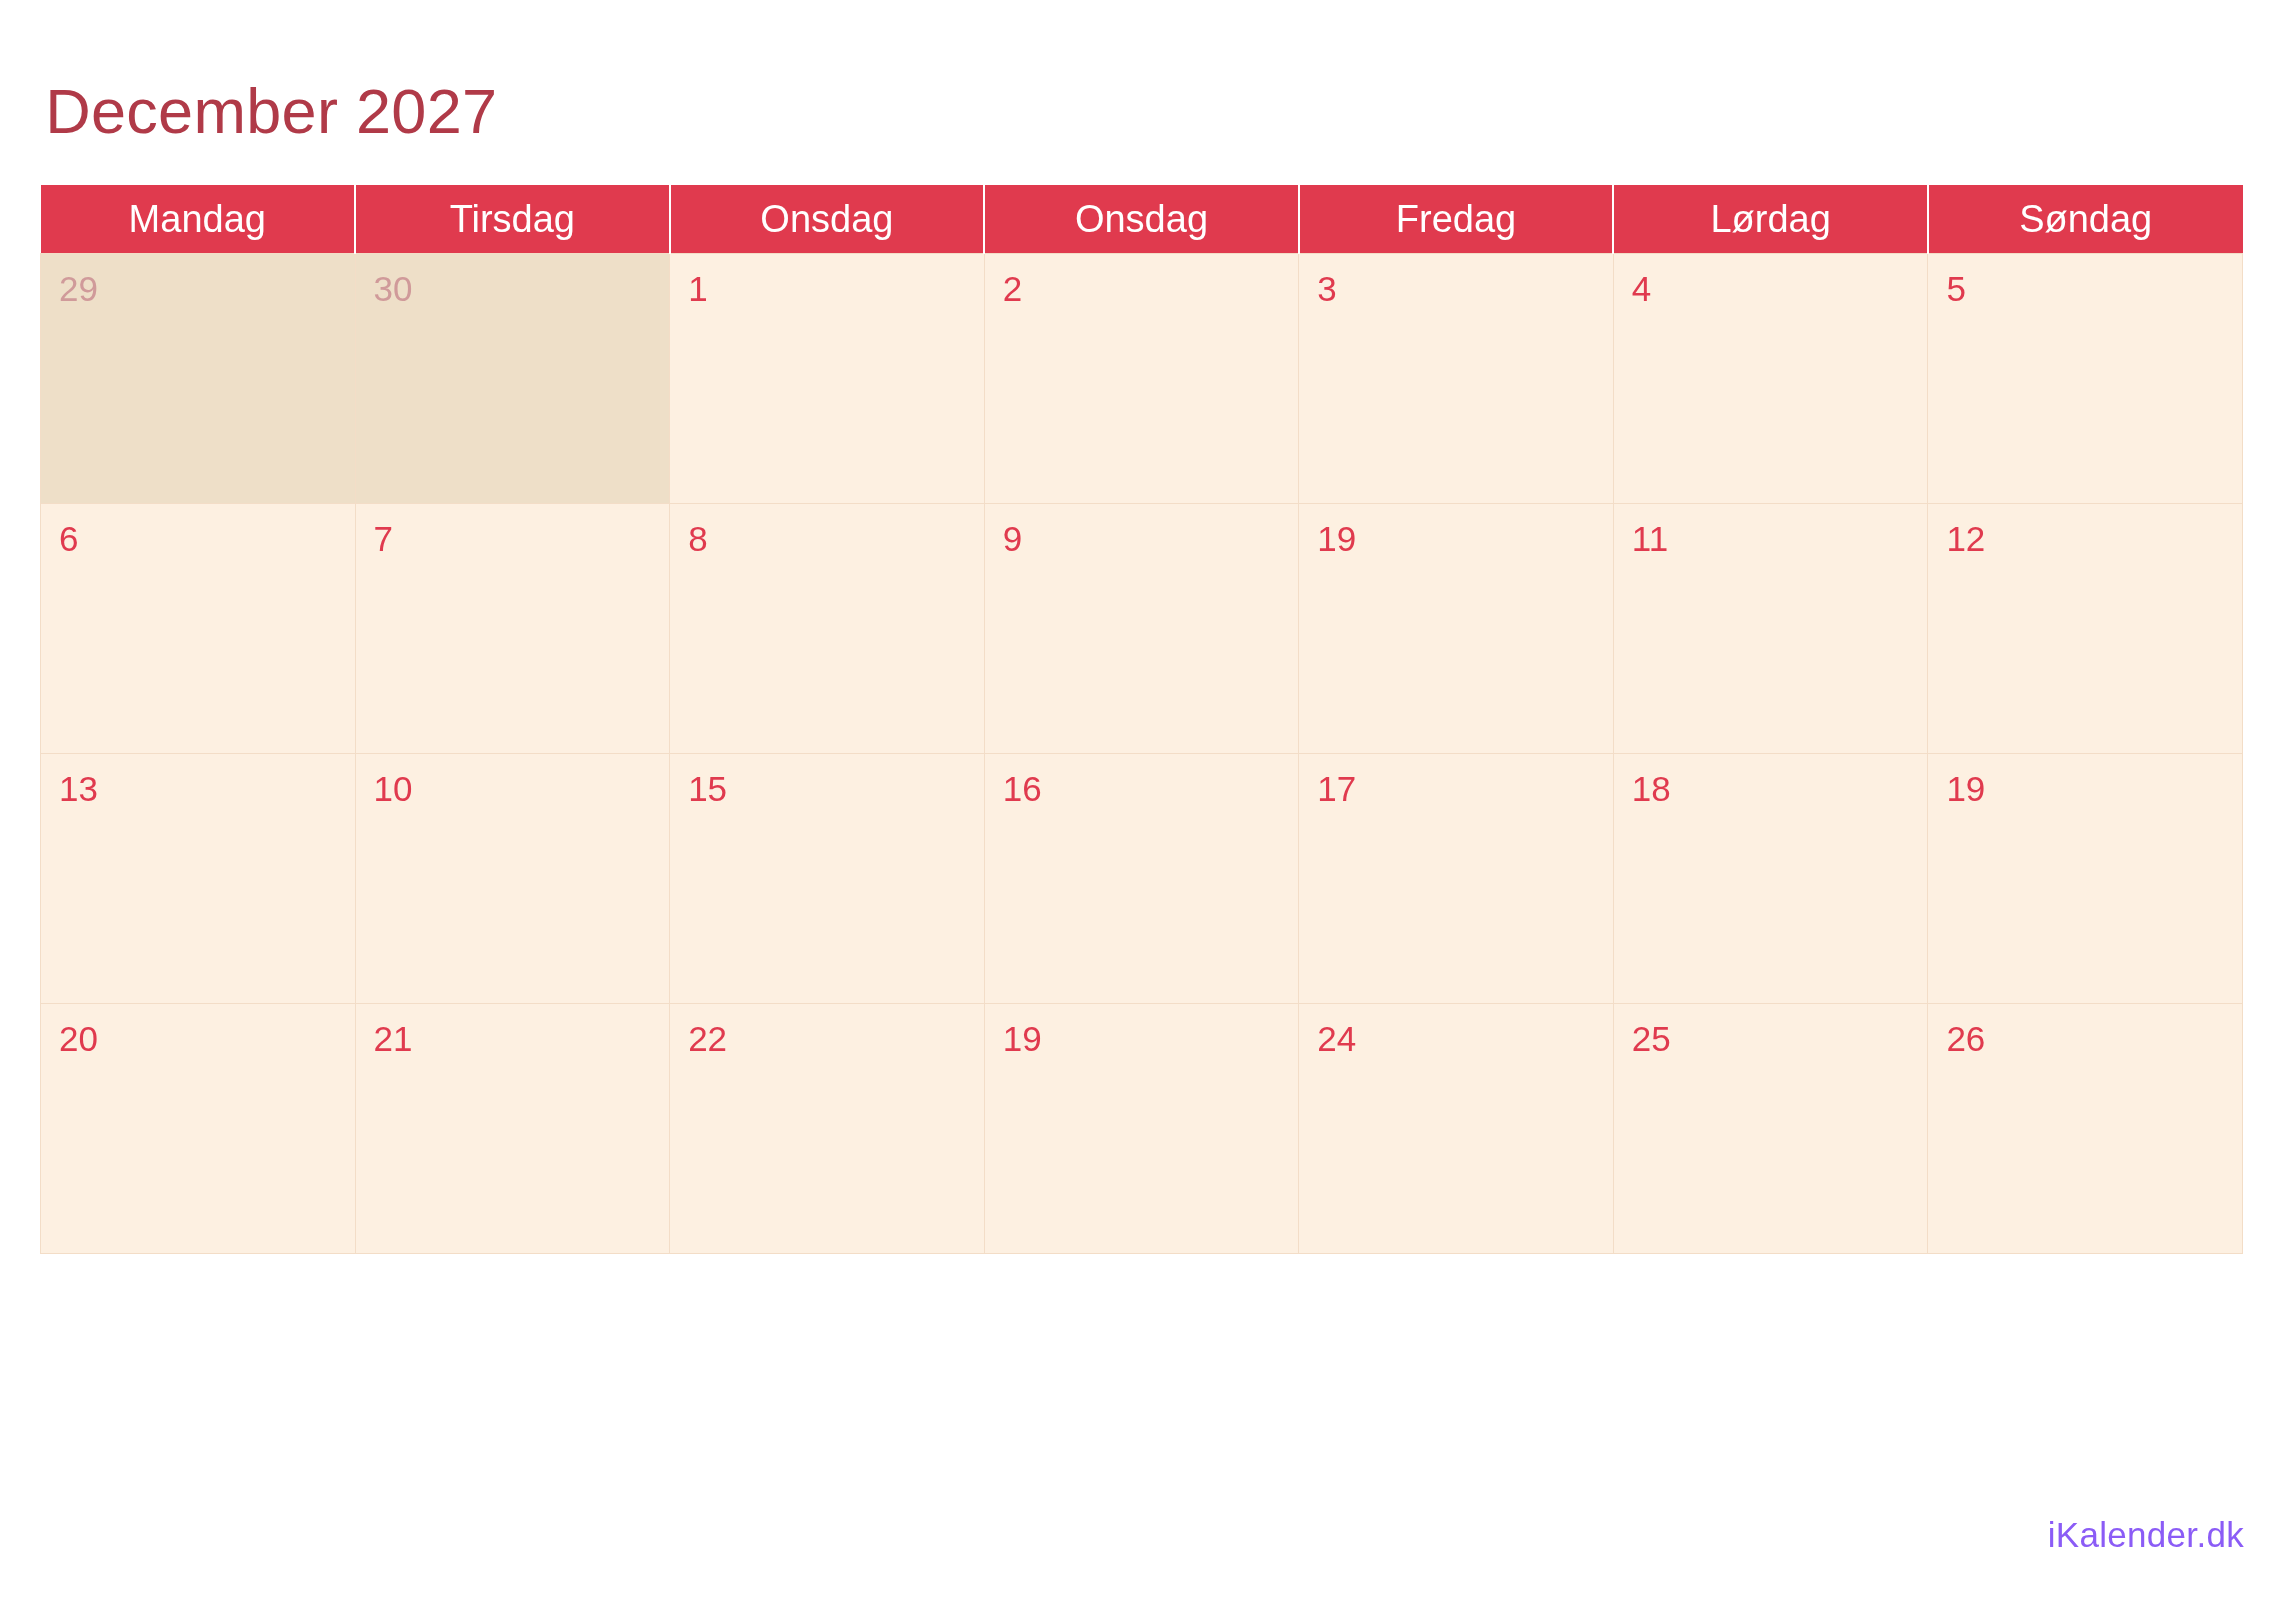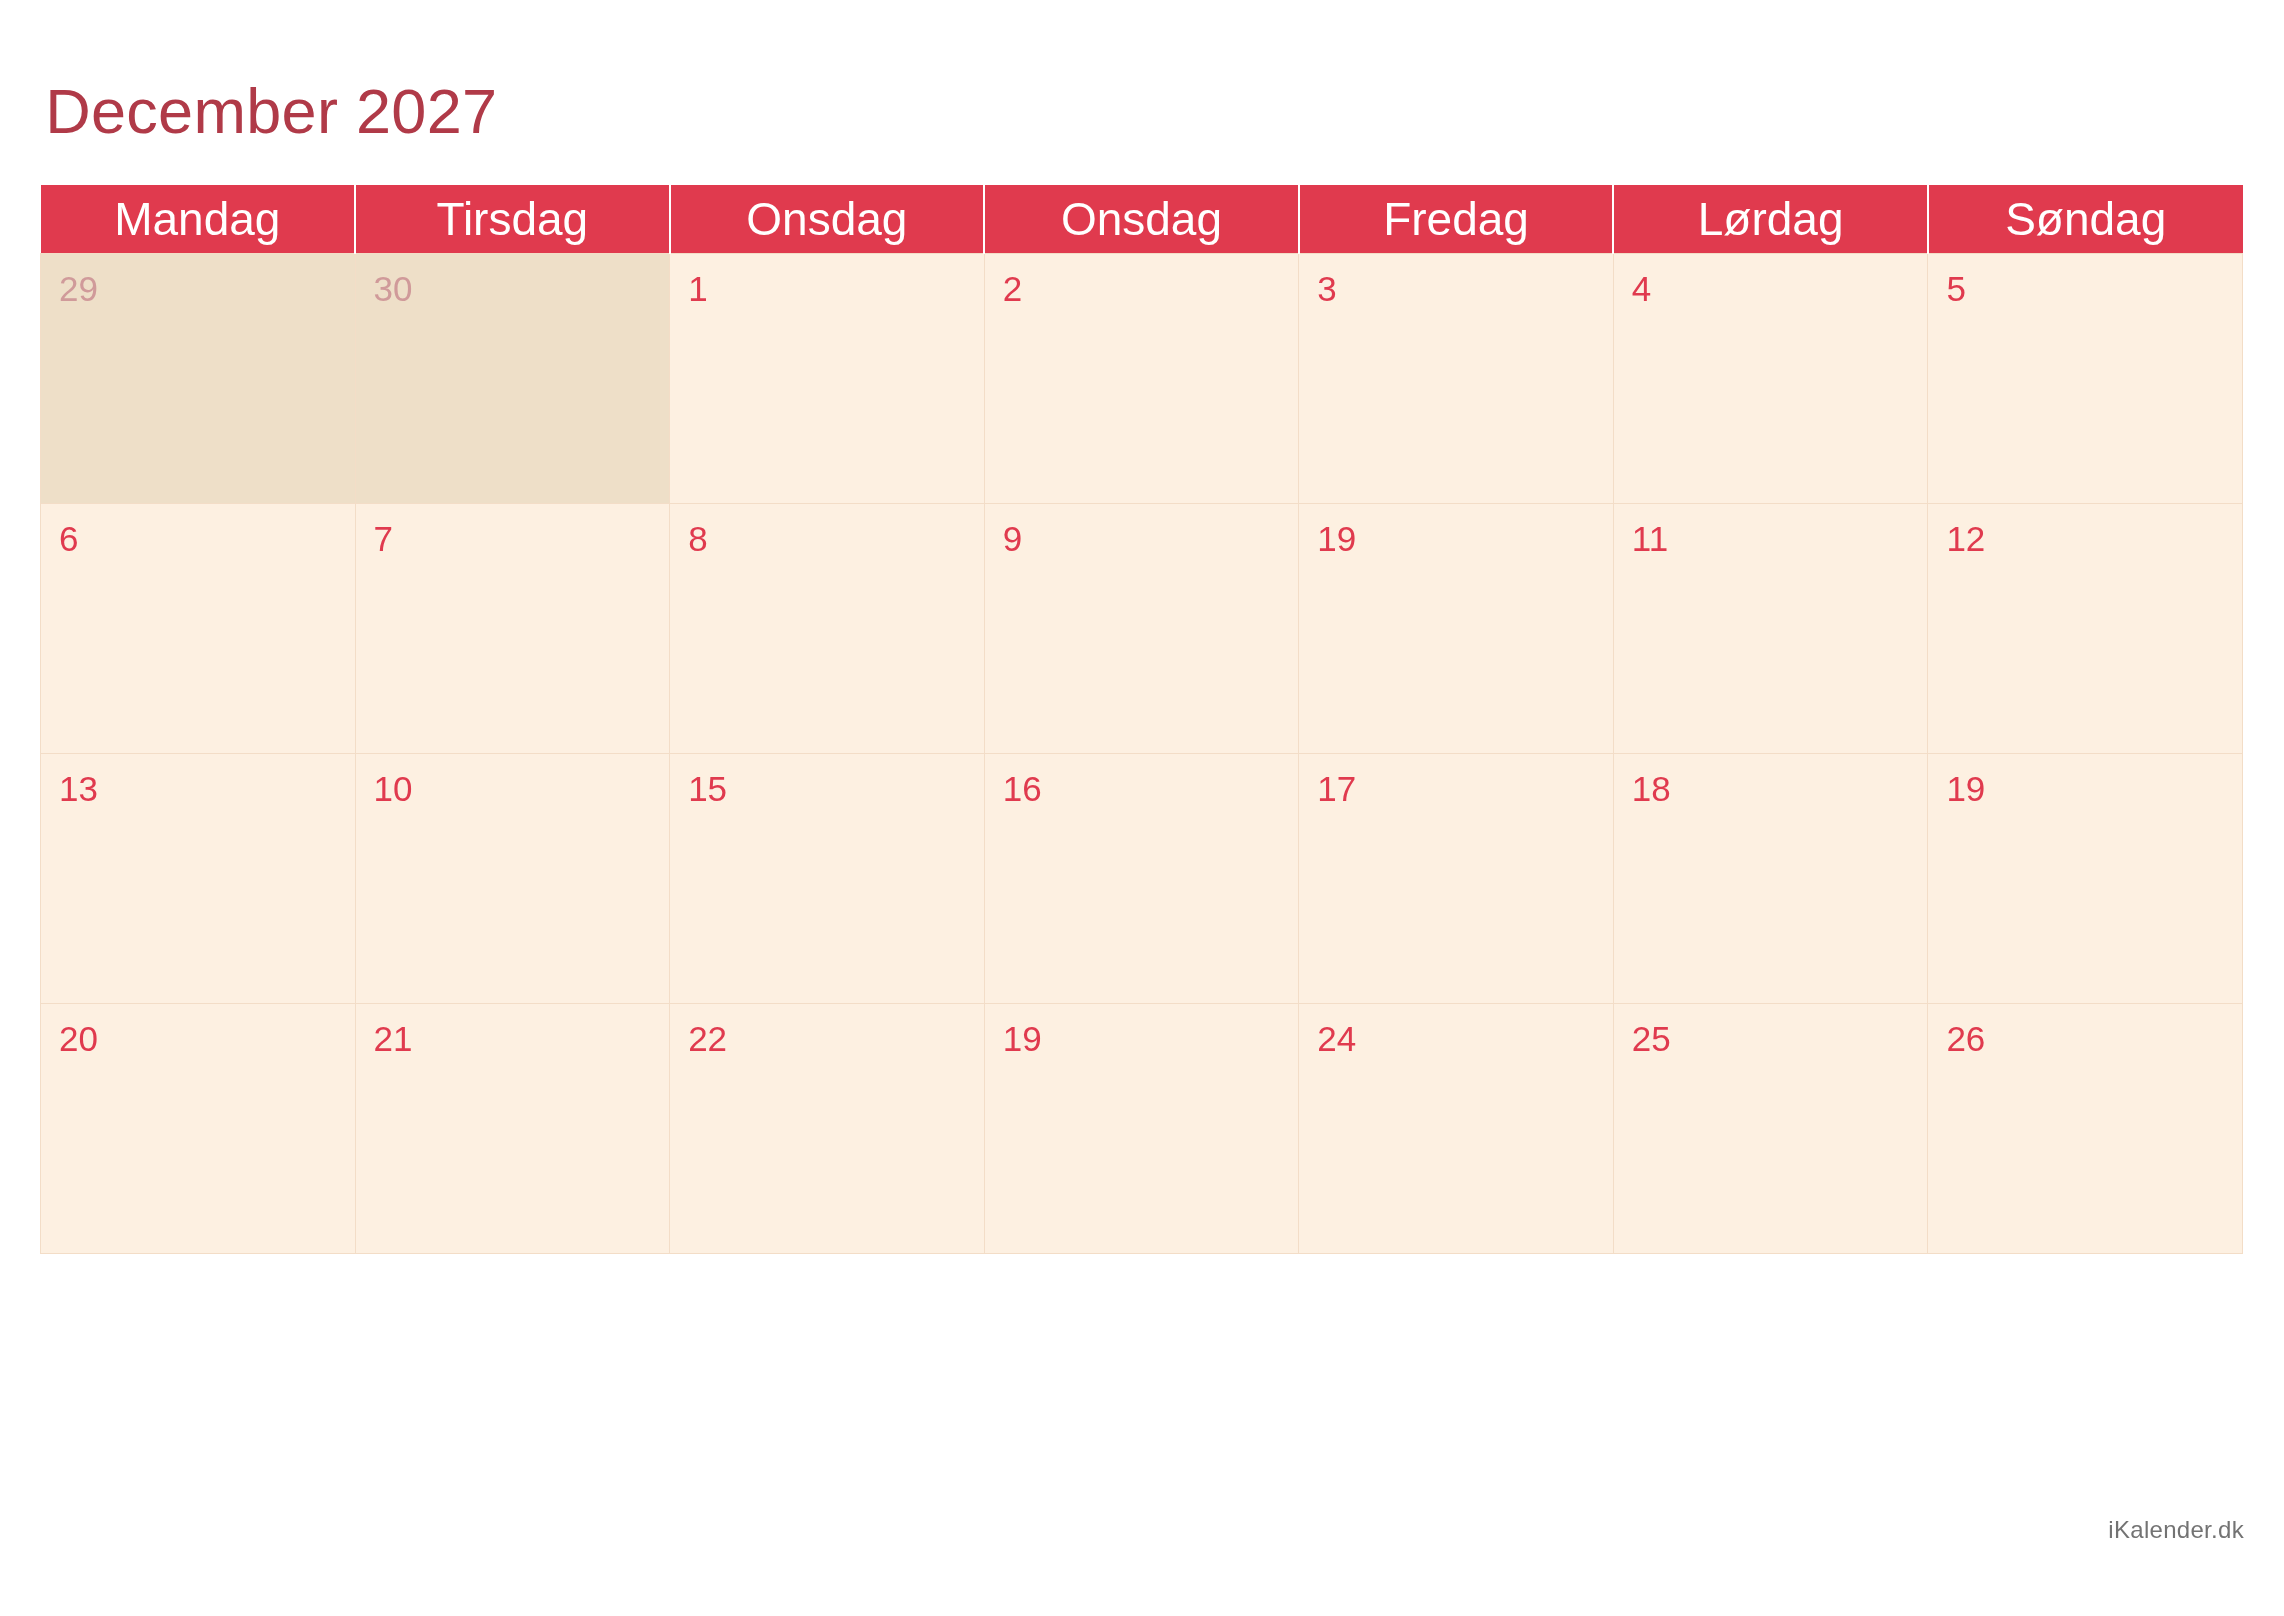--- a/index.html
+++ b/index.html
@@ -31,21 +31,21 @@
   }
   table.calendar {
     margin-top: 29px;
     border-collapse: collapse;
     width: 2203px;
     table-layout: fixed;
   }
   table.calendar th {
     background: #e03a4e;
     color: #ffffff;
-    font-size: 46px;
+    font-size: 38px;
     font-weight: normal;
     height: 68px;
     text-align: center;
     vertical-align: middle;
     border-right: 2px solid #ffffff;
     padding: 0;
     margin-top: 17px;
   }
   table.calendar th:last-child {
     border-right: none;
@@ -67,23 +67,23 @@
     color: #e03a4e;
     padding: 17px 0 0 18px;
     line-height: 1;
   }
   td.other-month .daynum {
     color: #d09a9a;
   }
   .footer {
     position: absolute;
     right: 40px;
-    bottom: 115px;
-    font-size: 24px;
-    color: #737373;
+    bottom: 104px;
+    font-size: 35px;
+    color: #8b5cf6;
     letter-spacing: 0.3px;
   }
 </style>
 </head>
 <body>
 
 <div class="page">
 
   <h1 class="title">December 2027</h1>
 

